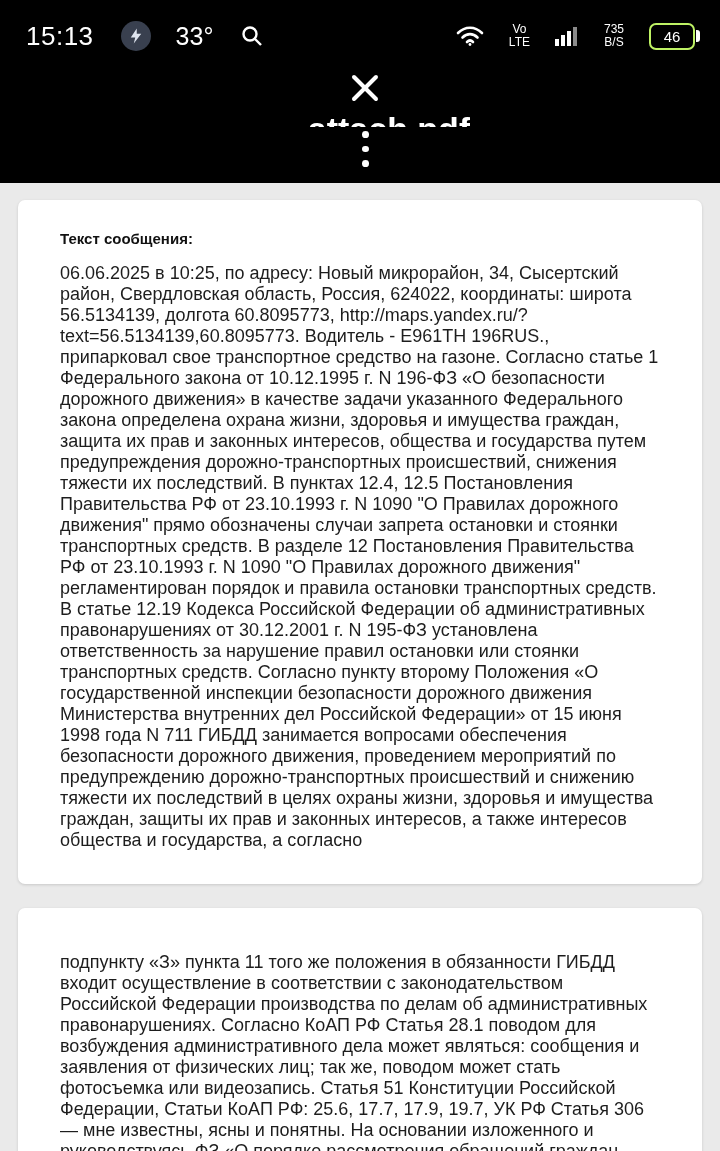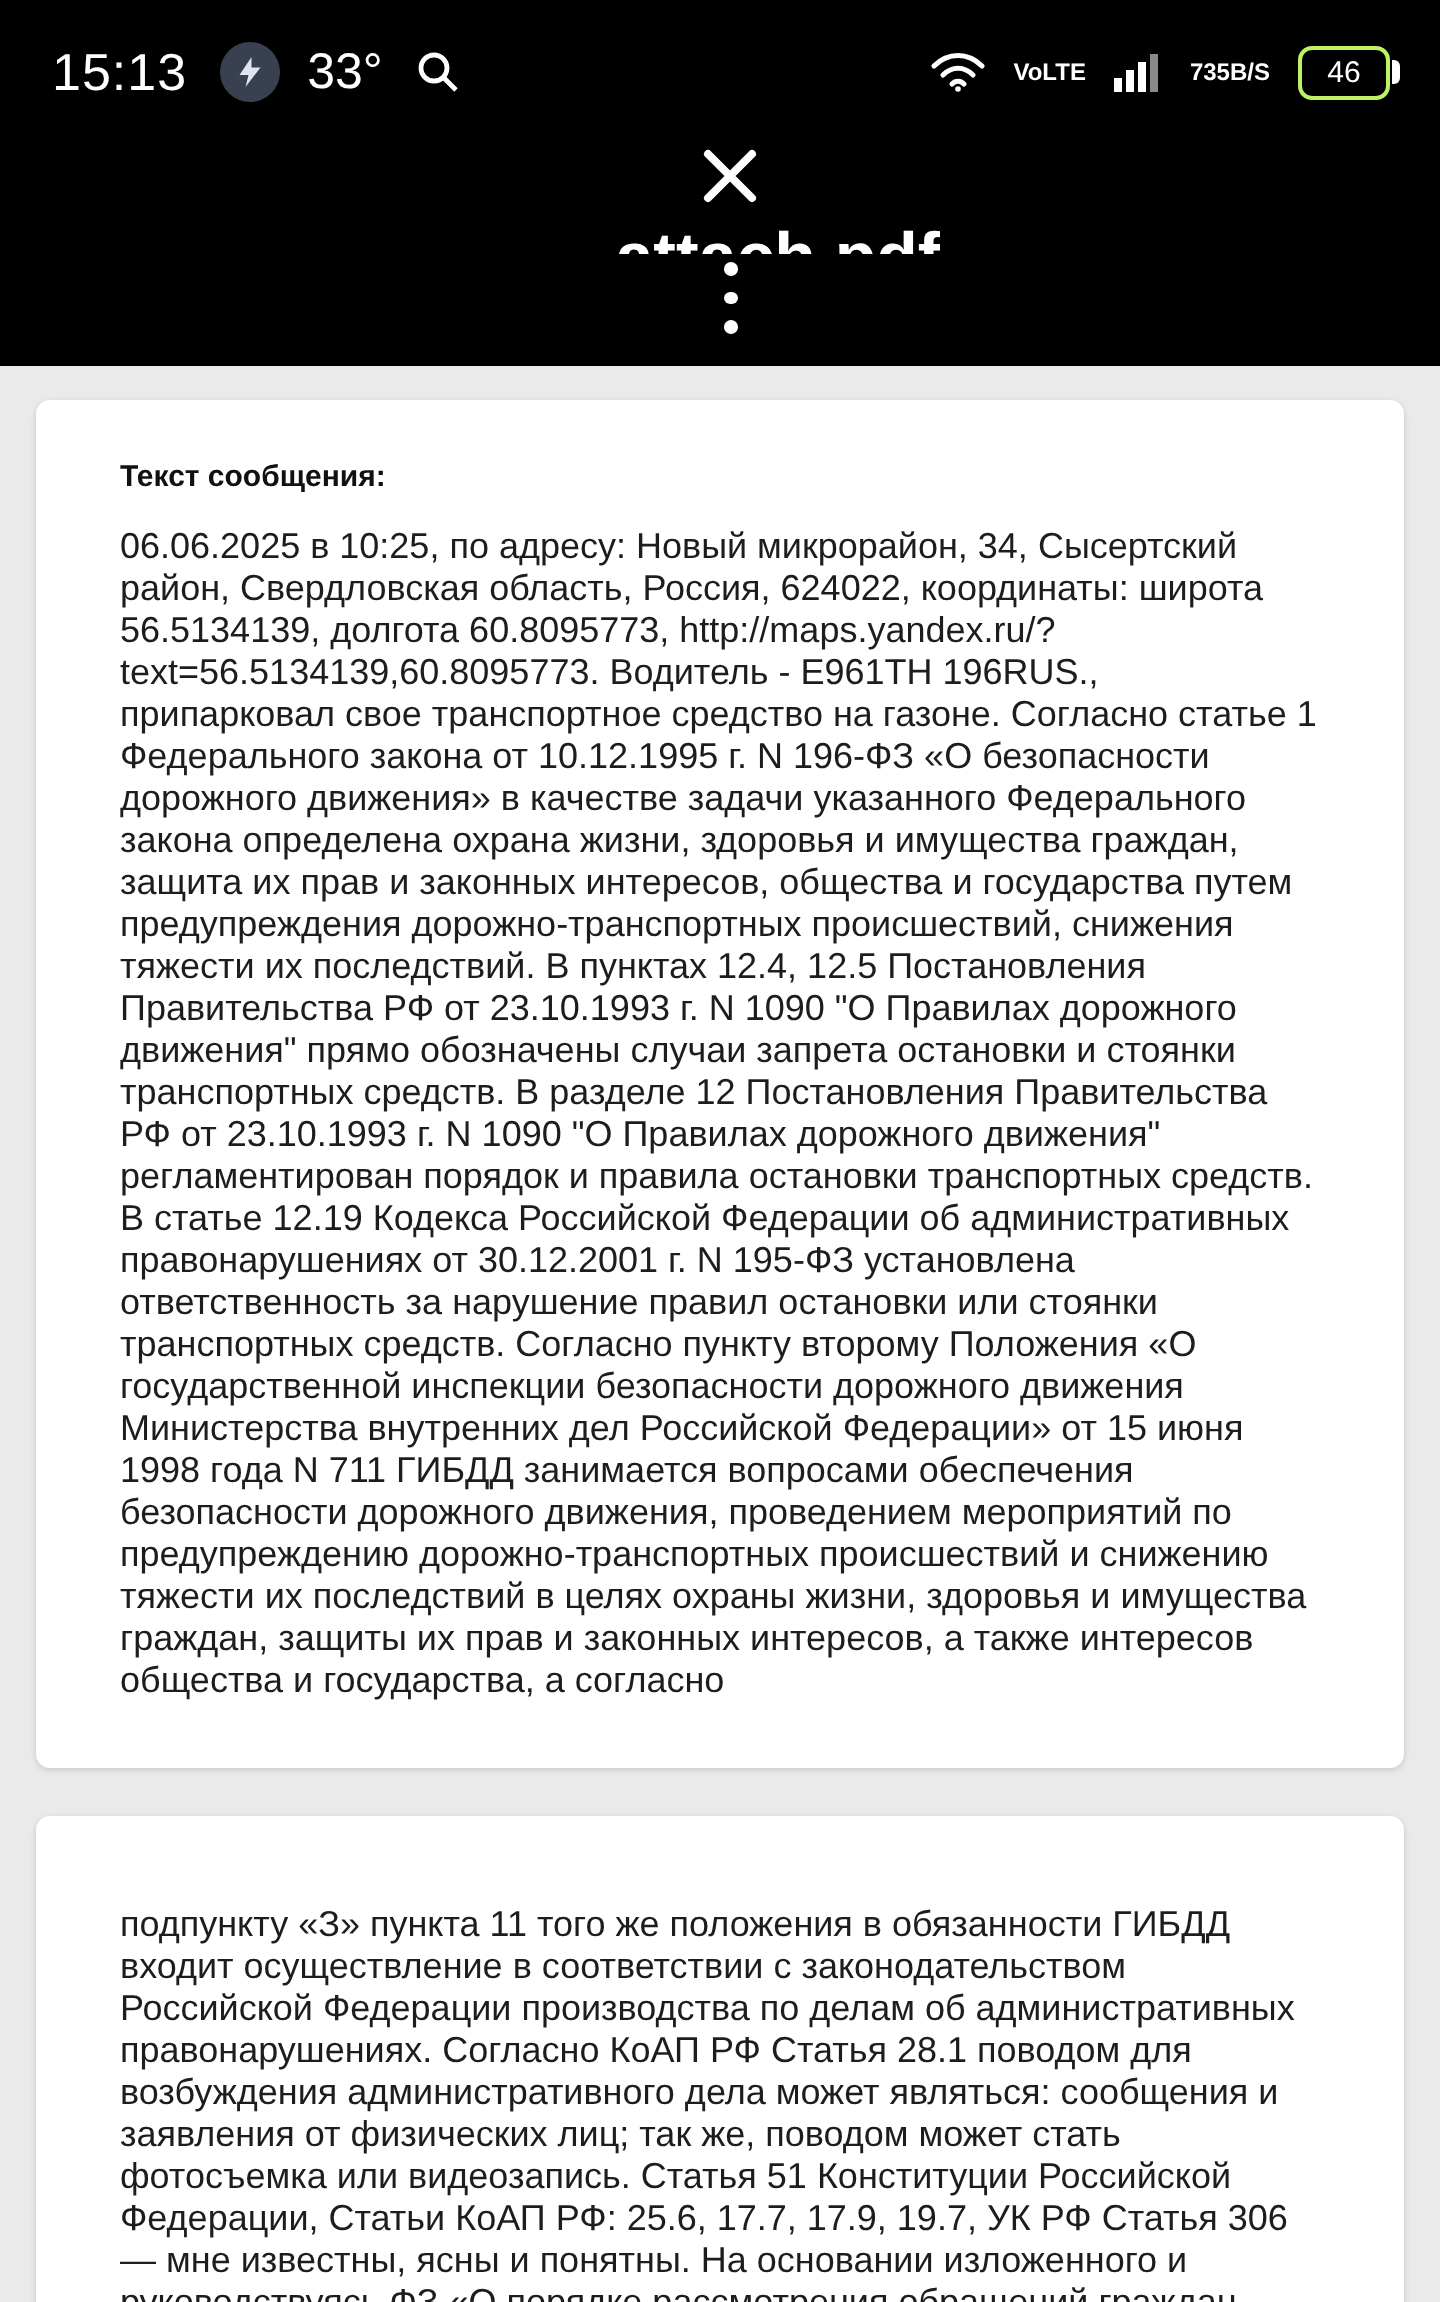--- a/index.html
+++ b/index.html
@@ -15,34 +15,34 @@
 
   
   .status-bar {
     height: 66px;
     display: flex;
     align-items: center;
     justify-content: space-between;
     padding: 6px 20px 0 26px;
     color: #fff;
   }
-  .sb-left, .sb-right { display: flex; align-items: center; }
+  .sb-left, .sb-right { display: flex; align-items: center; gap: 11px; }
   .sb-time { font-size: 26px; letter-spacing: 0.5px; }
   .sb-app-icon {
     width: 30px; height: 30px; border-radius: 50%;
     background: #39404f;
     display: inline-flex; align-items: center; justify-content: center;
     margin-left: 16px;
   }
   .sb-temp { font-size: 25px; margin-left: 14px; }
   .sb-icon { margin-left: 16px; display: inline-flex; align-items: center; }
   .sb-right .sb-icon { margin-left: 0; margin-right: 14px; }
   .stacked {
-    display: inline-flex; flex-direction: row; align-items: center;
-    font-size: 12px; line-height: 13px; font-weight: bold; margin-right: 14px;
+    display: inline-flex; flex-direction: column; align-items: center;
+    font-size: 12px; line-height: 13px; font-weight: normal; margin-right: 14px;
   }
   .battery {
     display: inline-flex; align-items: center;
   }
   .battery-body {
     min-width: 46px; height: 27px;
     border: 2px solid #bef264; border-radius: 7px;
     display: inline-flex; align-items: center; justify-content: center;
     font-size: 15px; padding: 0 4px;
   }

